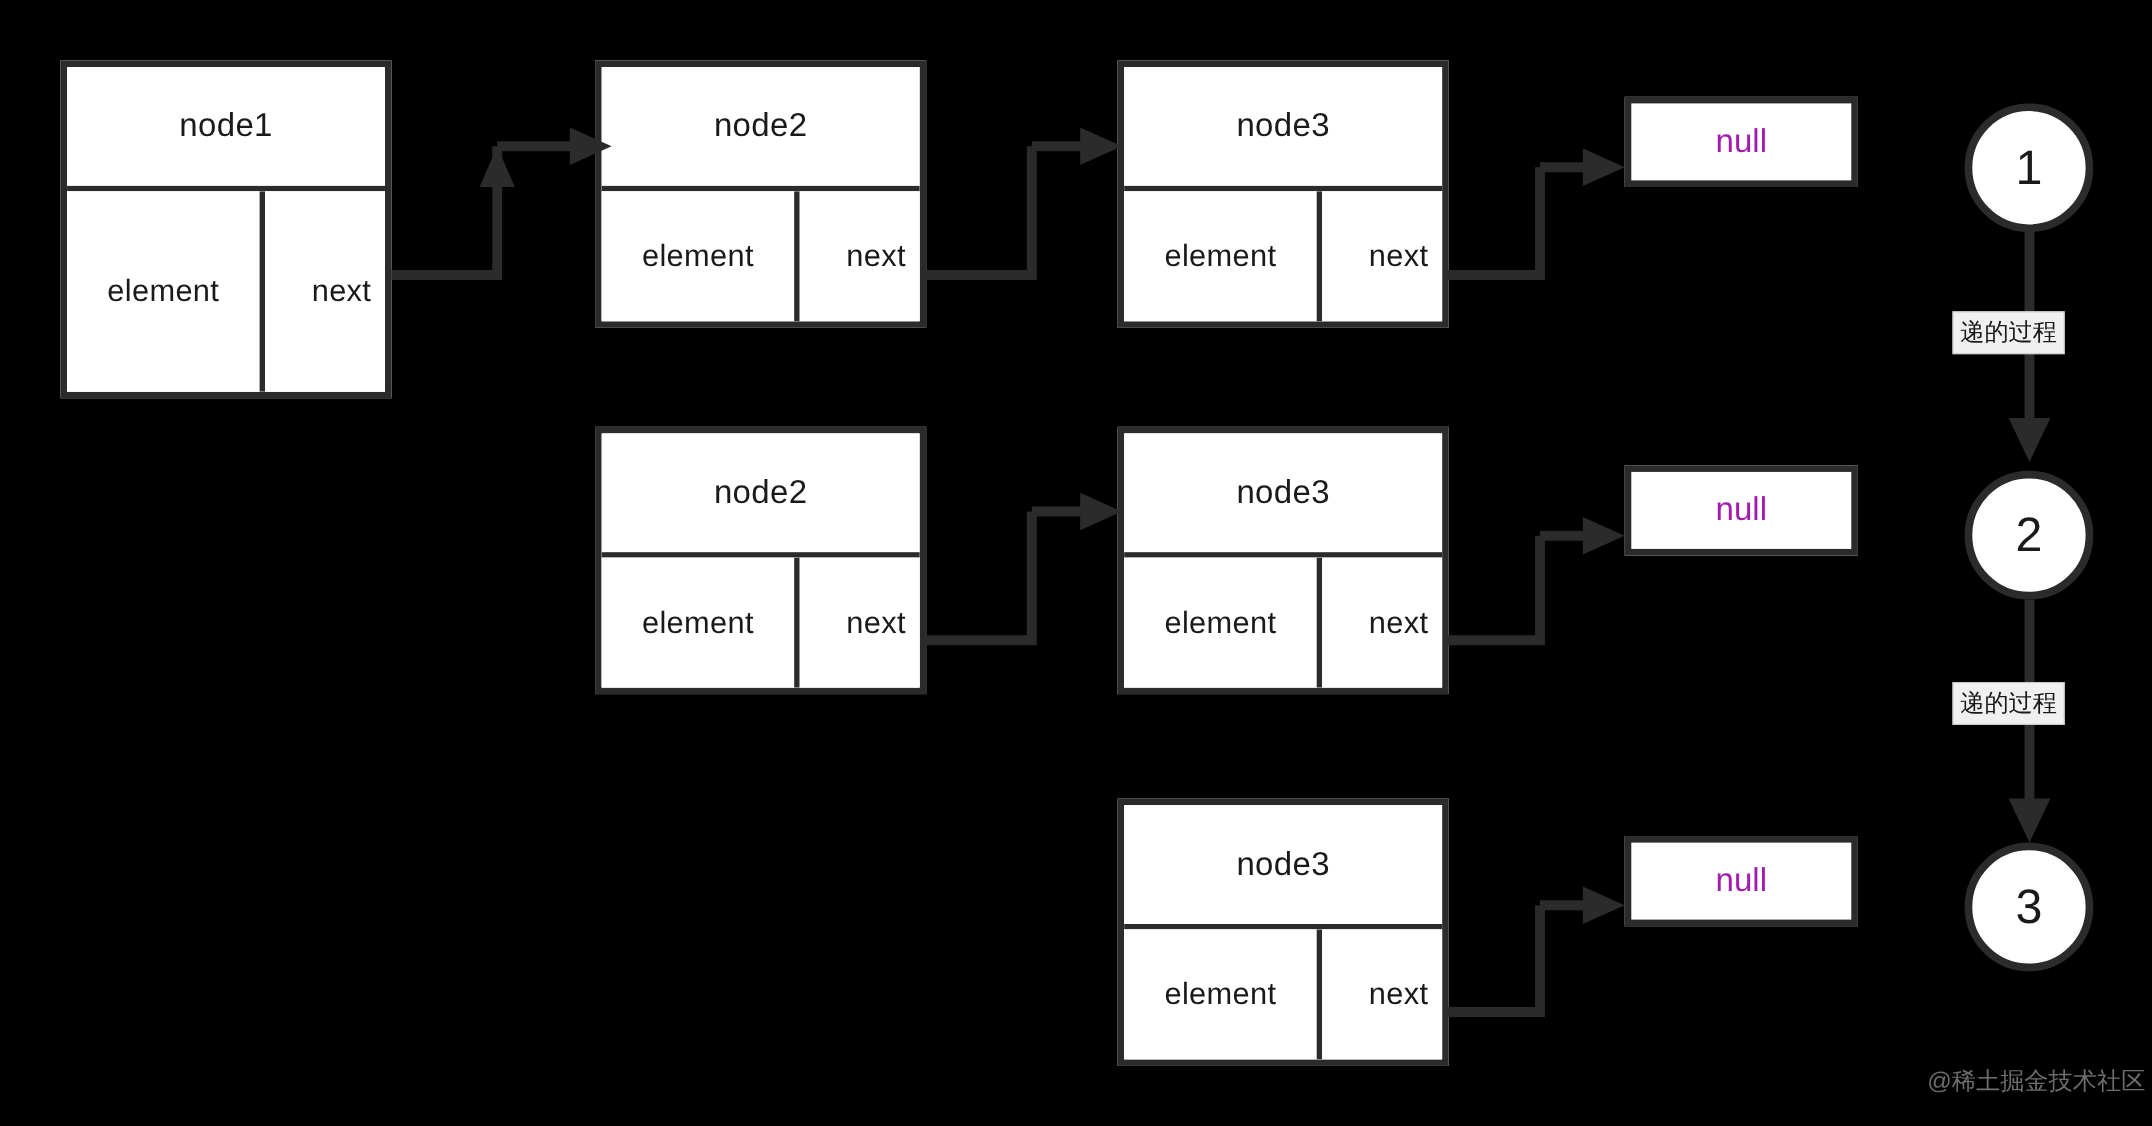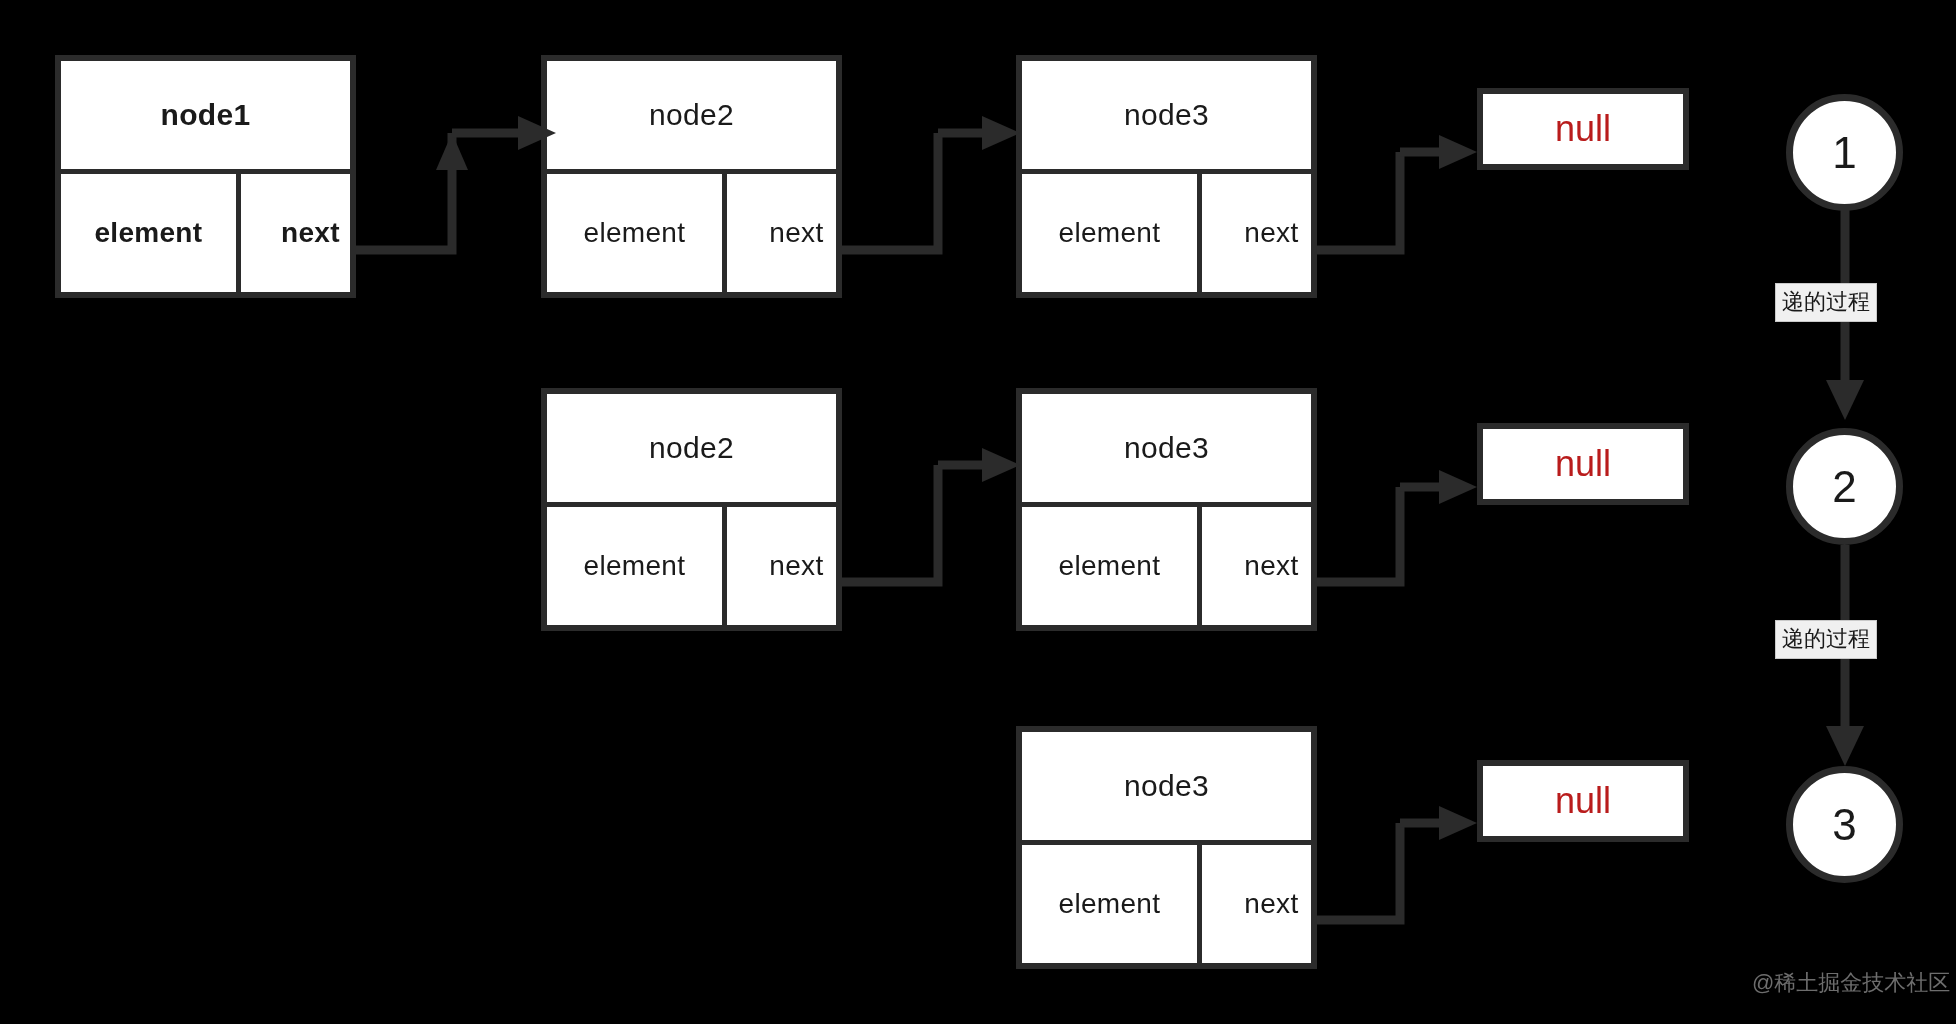--- a/index.html
+++ b/index.html
@@ -55,22 +55,22 @@
 
   
   .null-box {
     position: absolute;
     box-sizing: border-box;
     border: 6px solid #2b2b2b;
     background: #ffffff;
     display: flex;
     align-items: center;
     justify-content: center;
-    font-size: 36px;
-    color: #b91c1c;
+    font-size: 30px;
+    color: #a21caf;
   }
 
   
   .step-circle {
     position: absolute;
     box-sizing: border-box;
     border: 7px solid #2b2b2b;
     border-radius: 50%;
     background: #ffffff;
     display: flex;
@@ -165,21 +165,21 @@
       <path class="conn" d="M 1845,210 L 1845,395"></path>
       <polygon class="conn-head" points="1845,420 1826,380 1864,380"></polygon>
     </g>
 
     <g>
       <path class="conn" d="M 1845,545 L 1845,740"></path>
       <polygon class="conn-head" points="1845,766 1826,726 1864,726"></polygon>
     </g>
   </svg>
 
-  <div class="node-box" style="left:55px; top:55px; width:301px; height:243px;font-weight:bold;">
+  <div class="node-box" style="left:55px; top:55px; width:301px; height:307px;">
     <div class="node-title">node1</div>
     <div class="node-fields">
       <div class="node-cell element">element</div>
       <div class="node-cell next">next</div>
     </div>
   </div>
 
   <div class="node-box" style="left:541px; top:55px; width:301px; height:243px;">
     <div class="node-title">node2</div>
     <div class="node-fields">

